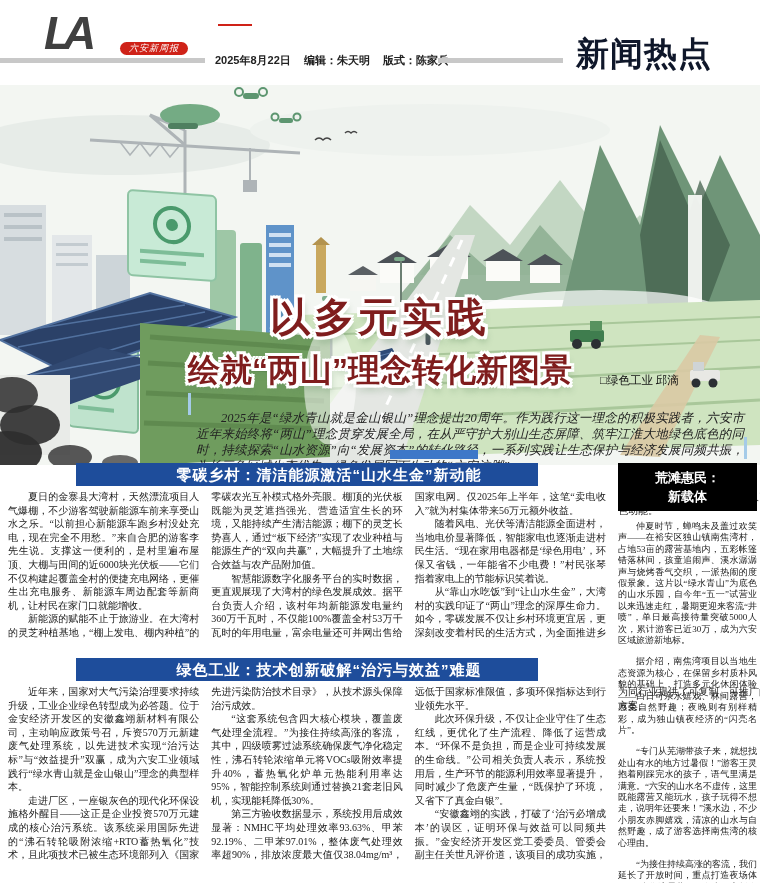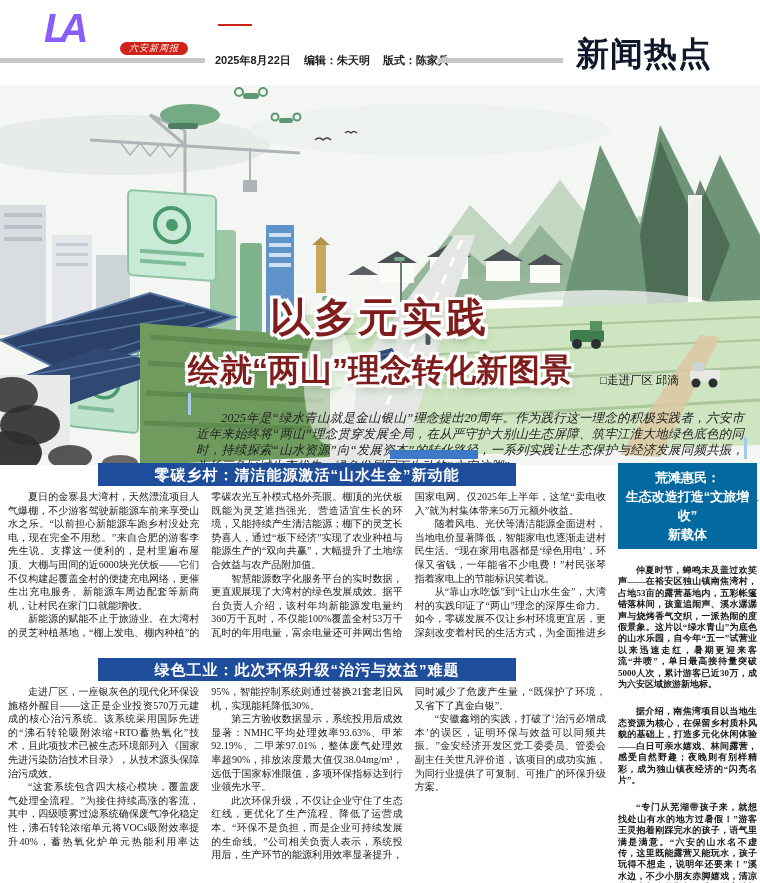--- a/index.html
+++ b/index.html
@@ -2,21 +2,21 @@
 <html><head>
 <meta charset="utf-8">
 <style>
   html,body{margin:0;padding:0;background:#f2f2f2;}
   .page{position:relative;width:760px;height:883px;margin:0 auto;background:#fff;overflow:hidden;
         font-family:"Liberation Serif",serif;color:#1a1a1a;}
 
   
   .masthead{position:absolute;top:0;left:0;width:760px;height:85px;background:#fff;}
   .logo-mark{position:absolute;left:44px;top:6px;font-family:"Liberation Sans",sans-serif;
-             font-weight:900;font-style:italic;font-size:40px;color:#8b5cf6;letter-spacing:-9px;}
+             font-weight:900;font-style:italic;font-size:46px;color:#404040;letter-spacing:-9px;}
   .brand{position:absolute;left:114px;top:13px;font-family:"Liberation Serif",serif;
          font-weight:bold;font-style:italic;font-size:21px;color:#cf2218;letter-spacing:2px;}
   .brand-badge{position:absolute;left:120px;top:42px;background:#cf2218;color:#fff;
                font-family:"Liberation Serif",serif;font-style:italic;font-size:9px;
                padding:0 9px;border-radius:9px;letter-spacing:1px;}
   .red-line{position:absolute;left:218px;top:24px;width:34px;height:2px;background:#cf2218;}
   .bar-left{position:absolute;left:0;top:58px;width:205px;height:5px;background:#c8c8c8;}
   .bar-right{position:absolute;left:438px;top:58px;width:125px;height:5px;background:#c8c8c8;}
   .date-text{position:absolute;left:215px;top:53px;font-family:"Liberation Sans",sans-serif;
              font-weight:bold;font-size:11px;color:#222;white-space:nowrap;}
@@ -43,33 +43,33 @@
   .intro{position:absolute;left:196px;top:397px;width:548px;font-size:12.5px;line-height:16px;
          text-align:justify;font-style:italic;color:#222;text-indent:2em;}
   .corner-tl{position:absolute;left:188px;top:393px;width:3px;height:22px;background:#a5cbe8;}
   .corner-br{position:absolute;left:744px;top:437px;width:3px;height:22px;background:#a5cbe8;}
   .blue-stripe{position:absolute;left:390px;top:450px;width:88px;height:9px;background:#3e78c8;}
 
   
   .left-region{position:absolute;left:8px;top:463px;width:598px;}
   .sec-bar{width:418px;margin:0 auto;background:#1e4d9b;color:#fff;text-align:center;
            font-family:"Liberation Sans",sans-serif;font-weight:bold;font-size:15px;
-           line-height:23px;height:23px;letter-spacing:1px;}
+           line-height:23px;height:23px;letter-spacing:1px;padding-left:44px;}
   .cols3{column-count:3;column-gap:12px;column-fill:auto;text-align:justify;
          font-size:10px;line-height:13.6px;margin-top:4px;}
   .cols3 p{margin:0;text-indent:2em;}
   .cols-s1{height:160px;}
   .cols-s2{height:190px;}
   .sec2{margin-top:8px;}
 
   .side-region{position:absolute;left:618px;top:463px;width:139px;height:420px;overflow:hidden;}
-  .side-bar{background:#0369a1;color:#fff;text-align:center;padding:5px 2px;
+  .side-bar{background:#000000;color:#fff;text-align:center;padding:5px 2px;
             font-family:"Liberation Sans",sans-serif;font-weight:bold;font-size:13px;line-height:19px;}
   .side-text{margin-top:8px;font-size:9px;line-height:11.4px;text-align:justify;}
-  .side-text p{margin:16px 0 4px 0;text-indent:2em;font-weight:bold;}
+  .side-text p{margin:10px 0 4px 0;text-indent:2em;}
 </style>
 </head>
 <body>
 
 <div class="page">
 
   <header class="masthead">
     <div class="logo-mark">LA</div>
     <div class="brand-badge">六安新周报</div>
     <div class="red-line"></div>
@@ -245,55 +245,55 @@
         <ellipse cx="30" cy="340" rx="30" ry="20" opacity="0.9"></ellipse>
         <ellipse cx="8" cy="368" rx="34" ry="22" opacity="0.95"></ellipse>
         <ellipse cx="70" cy="372" rx="22" ry="12" opacity="0.8"></ellipse>
         <ellipse cx="120" cy="378" rx="18" ry="8" opacity="0.7"></ellipse>
       </g>
     </svg>
     <div class="headline-wrap">
       <div class="hl1">以多元实践</div>
       <div class="hl2">绘就“两山”理念转化新图景</div>
     </div>
-    <div class="byline">□走进厂区 邱滴</div>
+    <div class="byline">□绿色工业 邱滴</div>
   </div>
 
   <div class="corner-tl"></div>
   <p class="intro">2025年是“绿水青山就是金山银山”理念提出20周年。作为践行这一理念的积极实践者，六安市近年来始终将“两山”理念贯穿发展全局，在从严守护大别山生态屏障、筑牢江淮大地绿色底色的同时，持续探索“山水资源”向“发展资本”的转化路径，一系列实践让生态保护与经济发展同频共振，为长三角区域生态优先、绿色发展写下生动的“六安注脚”。</p>
   <div class="corner-br"></div>
   <div class="blue-stripe"></div>
 
   <div class="left-region">
     <section>
       <div class="sec-bar">零碳乡村：清洁能源激活“山水生金”新动能</div>
       <div class="cols3 cols-s1">
         <p>夏日的金寨县大湾村，天然漂流项目人气爆棚，不少游客驾驶新能源车前来享受山水之乐。“以前担心新能源车跑乡村没处充电，现在完全不用愁。”来自合肥的游客李先生说。支撑这一便利的，是村里遍布屋顶、大棚与田间的近6000块光伏板——它们不仅构建起覆盖全村的便捷充电网络，更催生出充电服务、新能源车周边配套等新商机，让村民在家门口就能增收。</p>
         <p>新能源的赋能不止于旅游业。在大湾村的灵芝种植基地，“棚上发电、棚内种植”的零碳农光互补模式格外亮眼。棚顶的光伏板既能为灵芝遮挡强光、营造适宜生长的环境，又能持续产生清洁能源；棚下的灵芝长势喜人，通过“板下经济”实现了农业种植与能源生产的“双向共赢”，大幅提升了土地综合效益与农产品附加值。</p>
         <p>智慧能源数字化服务平台的实时数据，更直观展现了大湾村的绿色发展成效。据平台负责人介绍，该村年均新能源发电量约360万千瓦时，不仅能100%覆盖全村53万千瓦时的年用电量，富余电量还可并网出售给国家电网。仅2025年上半年，这笔“卖电收入”就为村集体带来56万元额外收益。</p>
         <p>随着风电、光伏等清洁能源全面进村，当地电价显著降低，智能家电也逐渐走进村民生活。“现在家用电器都是‘绿色用电’，环保又省钱，一年能省不少电费！”村民张琴指着家电上的节能标识笑着说。</p>
         <p>从“靠山水吃饭”到“让山水生金”，大湾村的实践印证了“两山”理念的深厚生命力。如今，零碳发展不仅让乡村环境更宜居，更深刻改变着村民的生活方式，为全面推进乡村振兴、建设中国式现代化注入了强劲的绿色动能。</p>
       </div>
     </section>
     <section class="sec2">
-      <div class="sec-bar">绿色工业：此次环保升级“治污与效益”难题</div>
+      <div class="sec-bar">绿色工业：技术创新破解“治污与效益”难题</div>
       <div class="cols3 cols-s2">
+        <p>近年来，国家对大气污染治理要求持续升级，工业企业绿色转型成为必答题。位于金安经济开发区的安徽鑫翊新材料有限公司，主动响应政策号召，斥资570万元新建废气处理系统，以先进技术实现“治污达标”与“效益提升”双赢，成为六安工业领域践行“绿水青山就是金山银山”理念的典型样本。</p>
         <p>走进厂区，一座银灰色的现代化环保设施格外醒目——这正是企业投资570万元建成的核心治污系统。该系统采用国际先进的“沸石转轮吸附浓缩+RTO蓄热氧化”技术，且此项技术已被生态环境部列入《国家先进污染防治技术目录》，从技术源头保障治污成效。</p>
         <p>“这套系统包含四大核心模块，覆盖废气处理全流程。”为接住持续高涨的客流，其中，四级喷雾过滤系统确保废气净化稳定性，沸石转轮浓缩单元将VOCs吸附效率提升40%，蓄热氧化炉单元热能利用率达95%，智能控制系统则通过替换21套老旧风机，实现能耗降低30%。</p>
         <p>第三方验收数据显示，系统投用后成效显著：NMHC平均处理效率93.63%、甲苯92.19%、二甲苯97.01%，整体废气处理效率超90%，排放浓度最大值仅38.04mg/m³，远低于国家标准限值，多项环保指标达到行业领先水平。</p>
         <p>此次环保升级，不仅让企业守住了生态红线，更优化了生产流程、降低了运营成本。“环保不是负担，而是企业可持续发展的生命线。”公司相关负责人表示，系统投用后，生产环节的能源利用效率显著提升，同时减少了危废产生量，“既保护了环境，又省下了真金白银”。</p>
         <p>“安徽鑫翊的实践，打破了‘治污必增成本’的误区，证明环保与效益可以同频共振。”金安经济开发区党工委委员、管委会副主任关世凡评价道，该项目的成功实施，为同行业提供了可复制、可推广的环保升级方案。</p>
       </div>
     </section>
   </div>
 
   <aside class="side-region">
     <div class="side-bar">
       <div>荒滩惠民：</div>
-      <div>生态改造打造“文旅增收”</div>
       <div>新载体</div>
     </div>
     <div class="side-text">
       <p>仲夏时节，蝉鸣未及盖过欢笑声——在裕安区独山镇南焦湾村，占地53亩的露营基地内，五彩帐篷错落林间，孩童追闹声、溪水潺潺声与烧烤香气交织，一派热闹的度假景象。这片以“绿水青山”为底色的山水乐园，自今年“五一”试营业以来迅速走红，暑期更迎来客流“井喷”，单日最高接待量突破5000人次，累计游客已近30万，成为六安区域旅游新地标。</p>
       <p>据介绍，南焦湾项目以当地生态资源为核心，在保留乡村质朴风貌的基础上，打造多元化休闲体验——白日可亲水嬉戏、林间露营，感受自然野趣；夜晚则有别样精彩，成为独山镇夜经济的“闪亮名片”。</p>
       <p>“专门从芜湖带孩子来，就想找处山有水的地方过暑假！”游客王灵抱着刚踩完水的孩子，语气里满是满意。“六安的山水名不虚传，这里既能露营又能玩水，孩子玩得不想走，说明年还要来！”溪水边，不少小朋友赤脚嬉戏，清凉的山水与自然野趣，成了游客选择南焦湾的核心理由。</p>
       <p>“为接住持续高涨的客流，我们延长了开放时间，重点打造夜场体验。”南焦湾露营项目负责人高桥介</p>
     </div>
   </aside>
 

